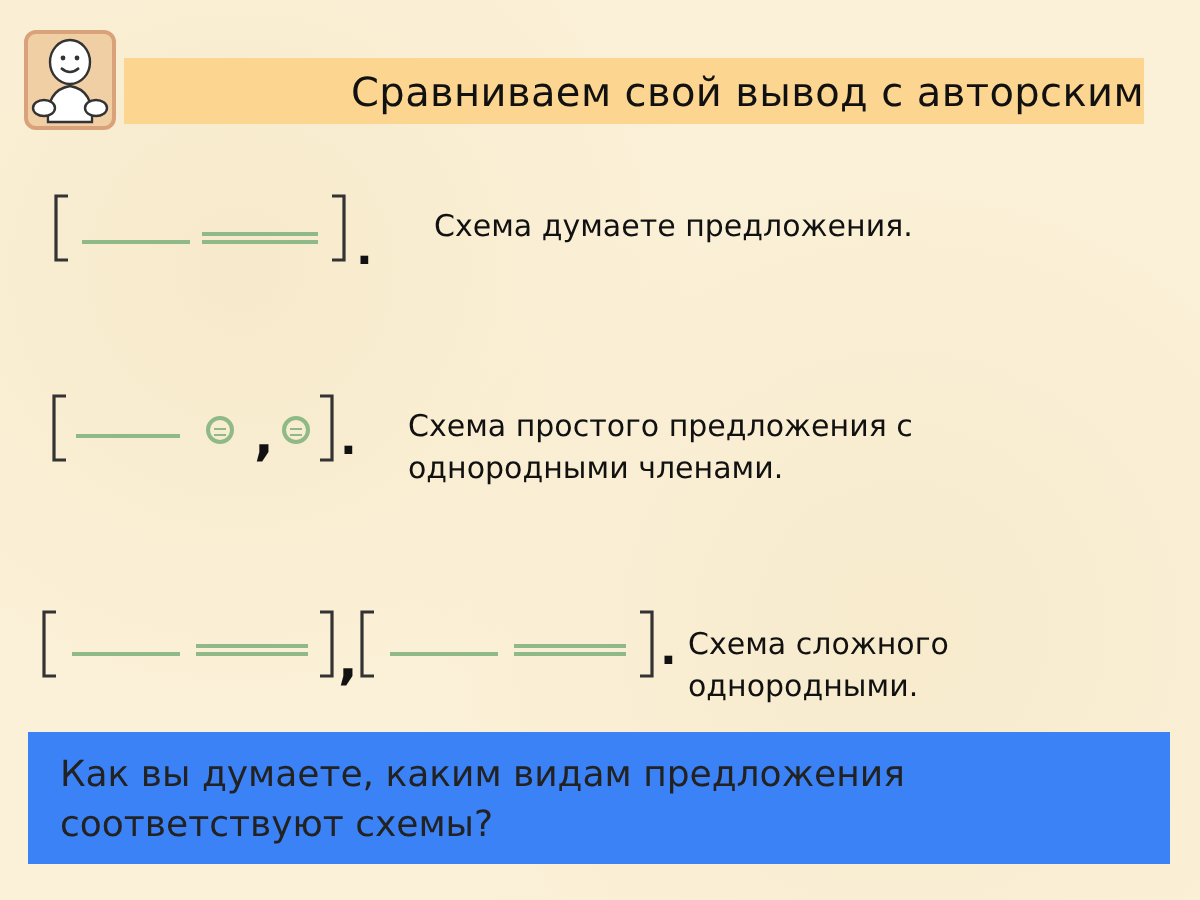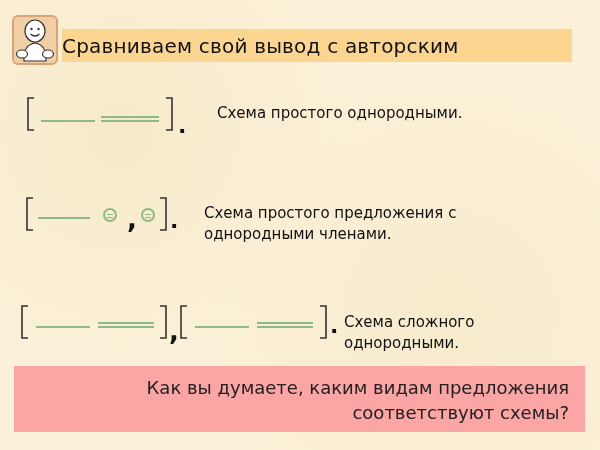--- a/index.html
+++ b/index.html
@@ -14,21 +14,21 @@
     }
     .avatar {
       position:absolute; left:12px; top:15px; width:46px; height:50px;
       border:2px solid #d9a27a; border-radius:6px;
       background:#f1cfa5;
       box-sizing:border-box; overflow:hidden;
     }
     .title-bar {
       position:absolute; left:62px; top:29px; width:510px; height:33px;
       background:#fcd690;
-      display:flex; align-items:center; justify-content:flex-start;
+      display:flex; align-items:center; justify-content:flex-end;
     }
     .title-bar span { font-size:20px; letter-spacing:0.2px; }
     .bracket { position:absolute; }
     .line-single { position:absolute; height:2px; background:#8fba87; }
     .line-double { position:absolute; height:2px; background:#8fba87; }
     .line-double::after {
       content:""; position:absolute; left:0; right:0; top:4px; height:2px; background:#8fba87;
     }
     .dot { position:absolute; font-size:22px; font-weight:bold; line-height:1; }
     .comma { position:absolute; font-size:26px; font-weight:bold; line-height:1; }
@@ -37,22 +37,22 @@
       border-radius:50%; box-sizing:border-box;
     }
     .circle-eq::before, .circle-eq::after {
       content:""; position:absolute; left:2px; right:2px; height:1.5px; background:#8fba87;
     }
     .circle-eq::before { top:3.5px; }
     .circle-eq::after { top:6.5px; }
     .desc { position:absolute; font-size:15px; line-height:21px; color:#111; }
     .question {
       position:absolute; left:14px; top:366px; width:571px; height:66px;
-      background:#fca5a5; box-sizing:border-box; padding:9px 16px;
-      font-size:18px; line-height:25px; color:#222;text-align:right;
+      background:#3b82f6; box-sizing:border-box; padding:9px 16px;
+      font-size:18px; line-height:25px; color:#222;
     }
   </style>
 </head>
 <body>
 
 <div class="avatar">
   <svg width="42" height="46" viewBox="0 0 42 46">
     <ellipse cx="21" cy="14" rx="10" ry="11" fill="#fff" stroke="#333" stroke-width="1.2"></ellipse>
     <circle cx="17.5" cy="12" r="1.2" fill="#333"></circle>
     <circle cx="24.5" cy="12" r="1.2" fill="#333"></circle>
@@ -71,21 +71,21 @@
   <svg class="bracket" style="left:26px;top:97px" width="10" height="34" viewBox="0 0 10 34">
     <path d="M8 1 H2 V33 H8" fill="none" stroke="#333" stroke-width="1.6"></path>
   </svg>
   <div class="line-single" style="left:41px;top:120px;width:54px"></div>
   <div class="line-double" style="left:101px;top:116px;width:58px"></div>
   <svg class="bracket" style="left:164px;top:97px" width="10" height="34" viewBox="0 0 10 34">
     <path d="M2 1 H8 V33 H2" fill="none" stroke="#333" stroke-width="1.6"></path>
   </svg>
   <span class="dot" style="left:178px;top:115px">.</span>
 </div>
-<div class="desc" style="left:217px;top:103px;width:320px">Схема простого однородными.</div>
+<div class="desc" style="left:217px;top:103px;width:320px">Схема думаете предложения.</div>
 
 <div>
   <svg class="bracket" style="left:25px;top:197px" width="10" height="34" viewBox="0 0 10 34">
     <path d="M8 1 H2 V33 H8" fill="none" stroke="#333" stroke-width="1.6"></path>
   </svg>
   <div class="line-single" style="left:38px;top:217px;width:52px"></div>
   <div class="circle-eq" style="left:103px;top:208px"></div>
   <span class="comma" style="left:127px;top:206px">,</span>
   <div class="circle-eq" style="left:141px;top:208px"></div>
   <svg class="bracket" style="left:158px;top:197px" width="10" height="34" viewBox="0 0 10 34">

